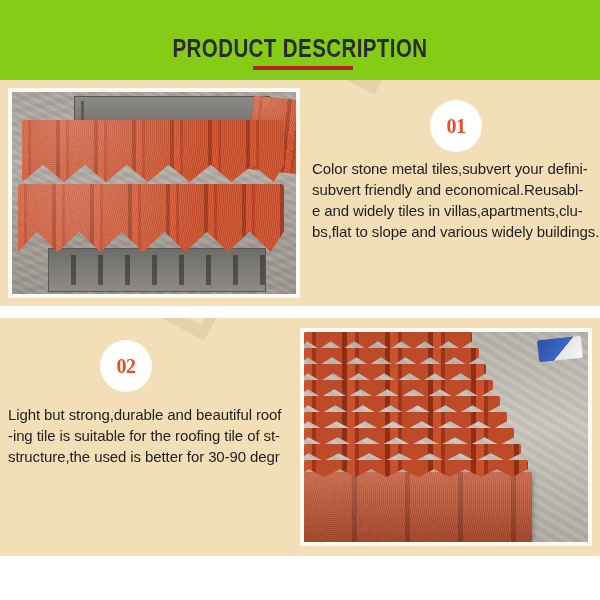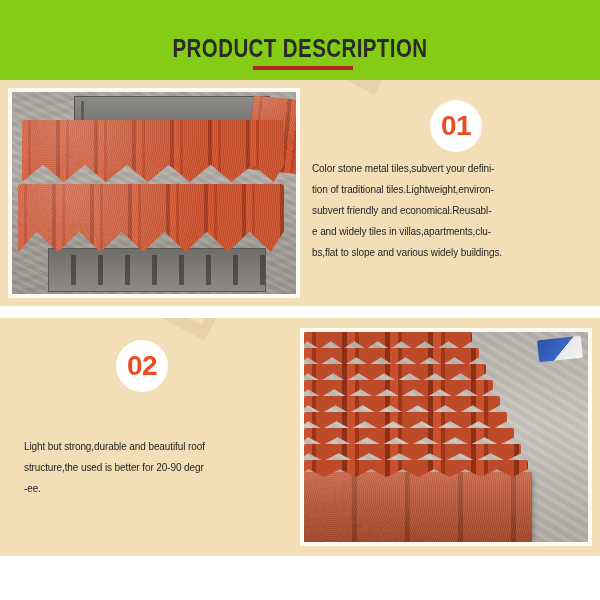--- a/index.html
+++ b/index.html
@@ -236,52 +236,52 @@
     border-radius: 2px;
     transform: rotate(-6deg);
   }
 
   
   .text-col {
     position: absolute;
     box-sizing: border-box;
   }
   .text-1 { top: 0;   left: 302px; width: 298px; height: 226px; padding: 0 6px 0 10px; }
-  .text-2 { top: 0;   left: 16px;     width: 300px; height: 266px; padding: 0 6px 0 8px; }
+  .text-2 { top: 0;   left: 0;     width: 300px; height: 266px; padding: 0 6px 0 8px; }
 
   .badge {
     position: absolute;
     width: 52px;
     height: 52px;
     border-radius: 50%;
     background: radial-gradient(circle at 50% 50%,
       #ffffff 0%, #ffffff 62%, rgba(255,255,255,0.86) 78%, rgba(255,255,255,0) 100%);
     display: flex;
     align-items: center;
     justify-content: center;
-    font-size: 28px;
+    font-size: 20px;
     font-weight: bold;
     color: #ef4b22;
     letter-spacing: -0.5px;
-    font-family: Liberation Sans, sans-serif;
+    font-family: Liberation Serif, serif;
   }
   .badge-1 { top: 20px; left: 128px; }
   .badge-2 { top: 22px; left: 100px; }
 
   .body-text {
     position: absolute;
     left: 10px;
     right: 6px;
-    font-size: 10px;
+    font-size: 15px;
     line-height: 21px;
     color: #1f1f1f;
     letter-spacing: -0.1px;
   }
   .body-1 { top: 78px; }
-  .body-2 { top: 86px; left: 8px; margin-top: 32px; }
+  .body-2 { top: 86px; left: 8px; }
   .body-text p {
     margin: 0;
     white-space: nowrap;
   }
 </style>
 </head>
 <body>
 
 <div class="header">
   <div class="header-title">PRODUCT DESCRIPTION</div>
@@ -300,39 +300,38 @@
       <div class="p1-side"></div>
       <div class="p1-tile-a"></div>
       <div class="p1-tile-b"></div>
     </div>
   </div>
 
   <div class="text-col text-1">
     <div class="badge badge-1">01</div>
     <div class="body-text body-1">
       <p>Color stone metal tiles,subvert your defini-</p>
-      <p>tion of traditional tiles.Lightweight,environ-</p>
       <p>subvert friendly and economical.Reusabl-</p>
       <p>e and widely tiles in villas,apartments,clu-</p>
       <p>bs,flat to slope and various widely buildings.</p>
     </div>
   </div>
 
 </div>
 
 <div class="panel panel-2">
 
   <div class="watermark wm-2">LONGSHENG</div>
 
   <div class="text-col text-2">
     <div class="badge badge-2">02</div>
     <div class="body-text body-2">
       <p>Light but strong,durable and beautiful roof</p>
-      <p>structure,the used is better for 20-90 degr</p>
-      <p>-ee.</p>
+      <p>-ing tile is suitable for the roofing tile of st-</p>
+      <p>structure,the used is better for 30-90 degr</p>
     </div>
   </div>
 
   <div class="photo-frame photo-2">
     <div class="photo-inner">
       <div class="p2-ground"></div>
       <div class="p2-bag"></div>
       <div class="p2-stack">
           <div class="p2-row" style="top: 0px; width: 168px; z-index: 1;"></div>
           <div class="p2-row" style="top: 16px; width: 175px; z-index: 2;"></div>

